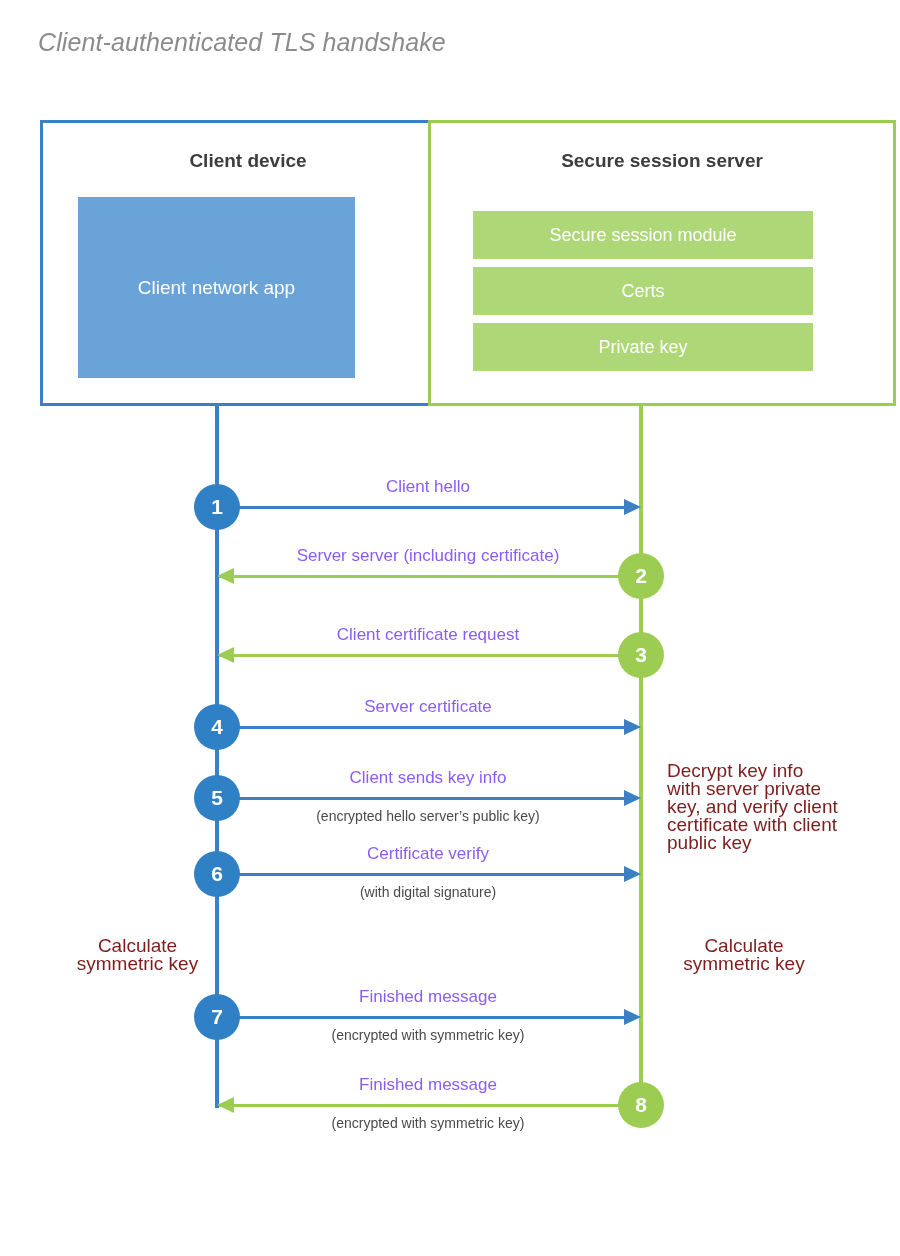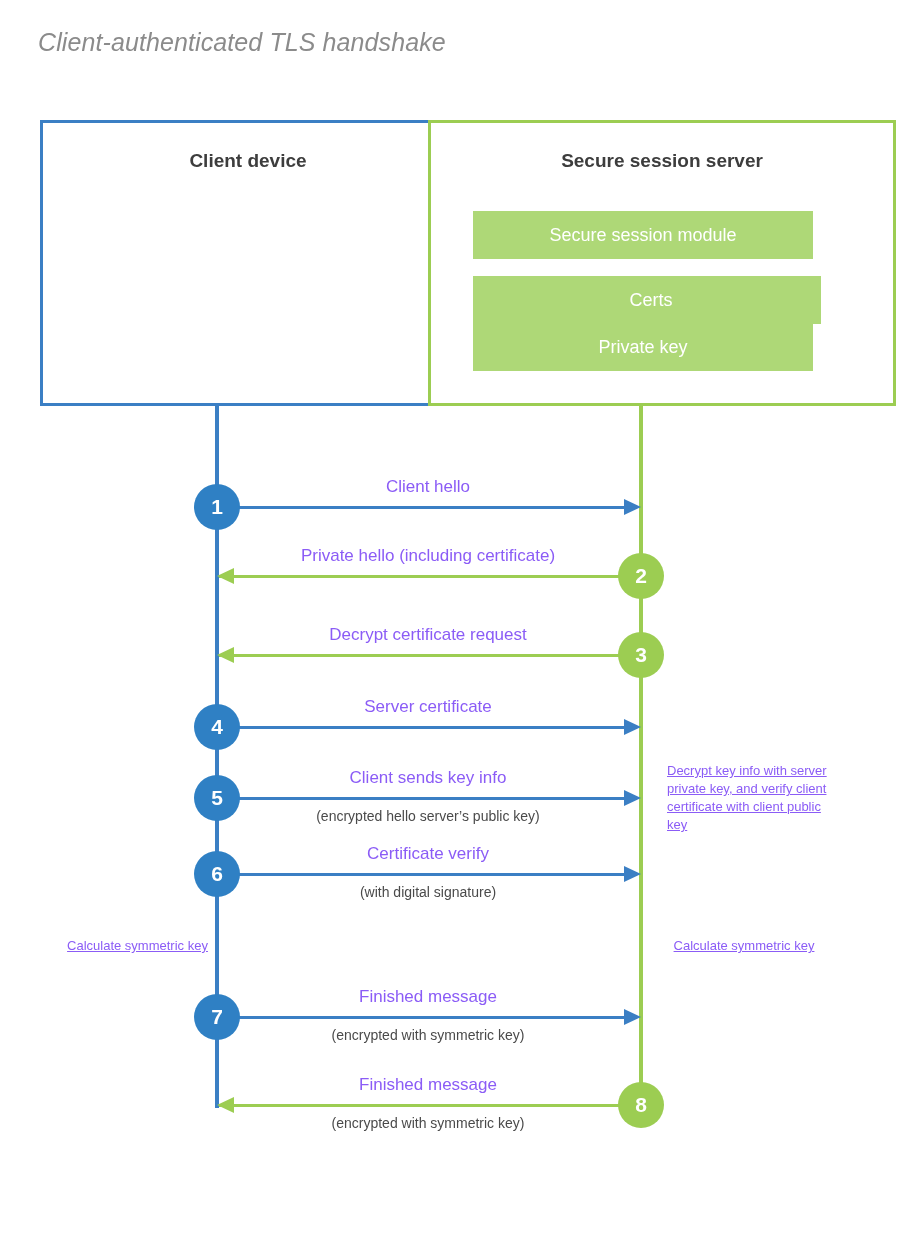--- a/index.html
+++ b/index.html
@@ -84,21 +84,21 @@
     width: 340px;
     height: 48px;
     background: #aed877;
     display: flex;
     align-items: center;
     justify-content: center;
     color: #ffffff;
     font-size: 18px;
   }
   .server-bar.b0 { top: 88px; }
-  .server-bar.b1 { top: 153px; padding-left: 8px; }
+  .server-bar.b1 { top: 144px; }
   .server-bar.b2 { top: 200px; }
 
   
   .lifeline {
     position: absolute;
     width: 4px;
   }
   #client-lifeline {
     left: 215px;
     top: 403px;
@@ -190,24 +190,23 @@
     text-align: center;
     font-size: 14px;
     color: #4a4a4a;
     top: 10px;
     white-space: nowrap;
   }
 
   
   .side-note {
     position: absolute;
-    font-size: 13px;
+    font-size: 19px;
     line-height: 18px;
-    color: #8b5cf6;
-    text-decoration: underline;
+    color: #7f1d1d;
   }
   #note-server-decrypt {
     left: 667px;
     top: 762px;
     width: 175px;
     text-align: left;
   }
   #note-client-symkey {
     left: 60px;
     top: 937px;
@@ -221,48 +220,51 @@
     text-align: center;
   }
 </style>
 </head>
 <body>
 
 <div id="page-title">Client-authenticated TLS handshake</div>
 
 <div class="actor-box" id="client-box">
   <div class="actor-title">Client device</div>
+  <div id="client-app-rect">
+    <span id="client-app-label">Client network app</span>
+  </div>
 </div>
 
 <div class="actor-box" id="server-box">
   <div class="actor-title">Secure session server</div>
   <div class="server-bar b0">Secure session module</div>
   <div class="server-bar b1">Certs</div>
   <div class="server-bar b2">Private key</div>
 </div>
 
 <div class="lifeline" id="client-lifeline"></div>
 <div class="lifeline" id="server-lifeline"></div>
 
 <div class="step to-server" style="top:507px">
   <div class="step-label">Client hello</div>
   <div class="arrow-line"></div>
   <div class="arrow-head"></div>
   <div class="step-badge">1</div>
 </div>
 
 <div class="step to-client" style="top:576px">
-  <div class="step-label">Private hello (including certificate)</div>
+  <div class="step-label">Server server (including certificate)</div>
   <div class="arrow-line"></div>
   <div class="arrow-head"></div>
   <div class="step-badge">2</div>
 </div>
 
 <div class="step to-client" style="top:655px">
-  <div class="step-label">Decrypt certificate request</div>
+  <div class="step-label">Client certificate request</div>
   <div class="arrow-line"></div>
   <div class="arrow-head"></div>
   <div class="step-badge">3</div>
 </div>
 
 <div class="step to-server" style="top:727px">
   <div class="step-label">Server certificate</div>
   <div class="arrow-line"></div>
   <div class="arrow-head"></div>
   <div class="step-badge">4</div>

